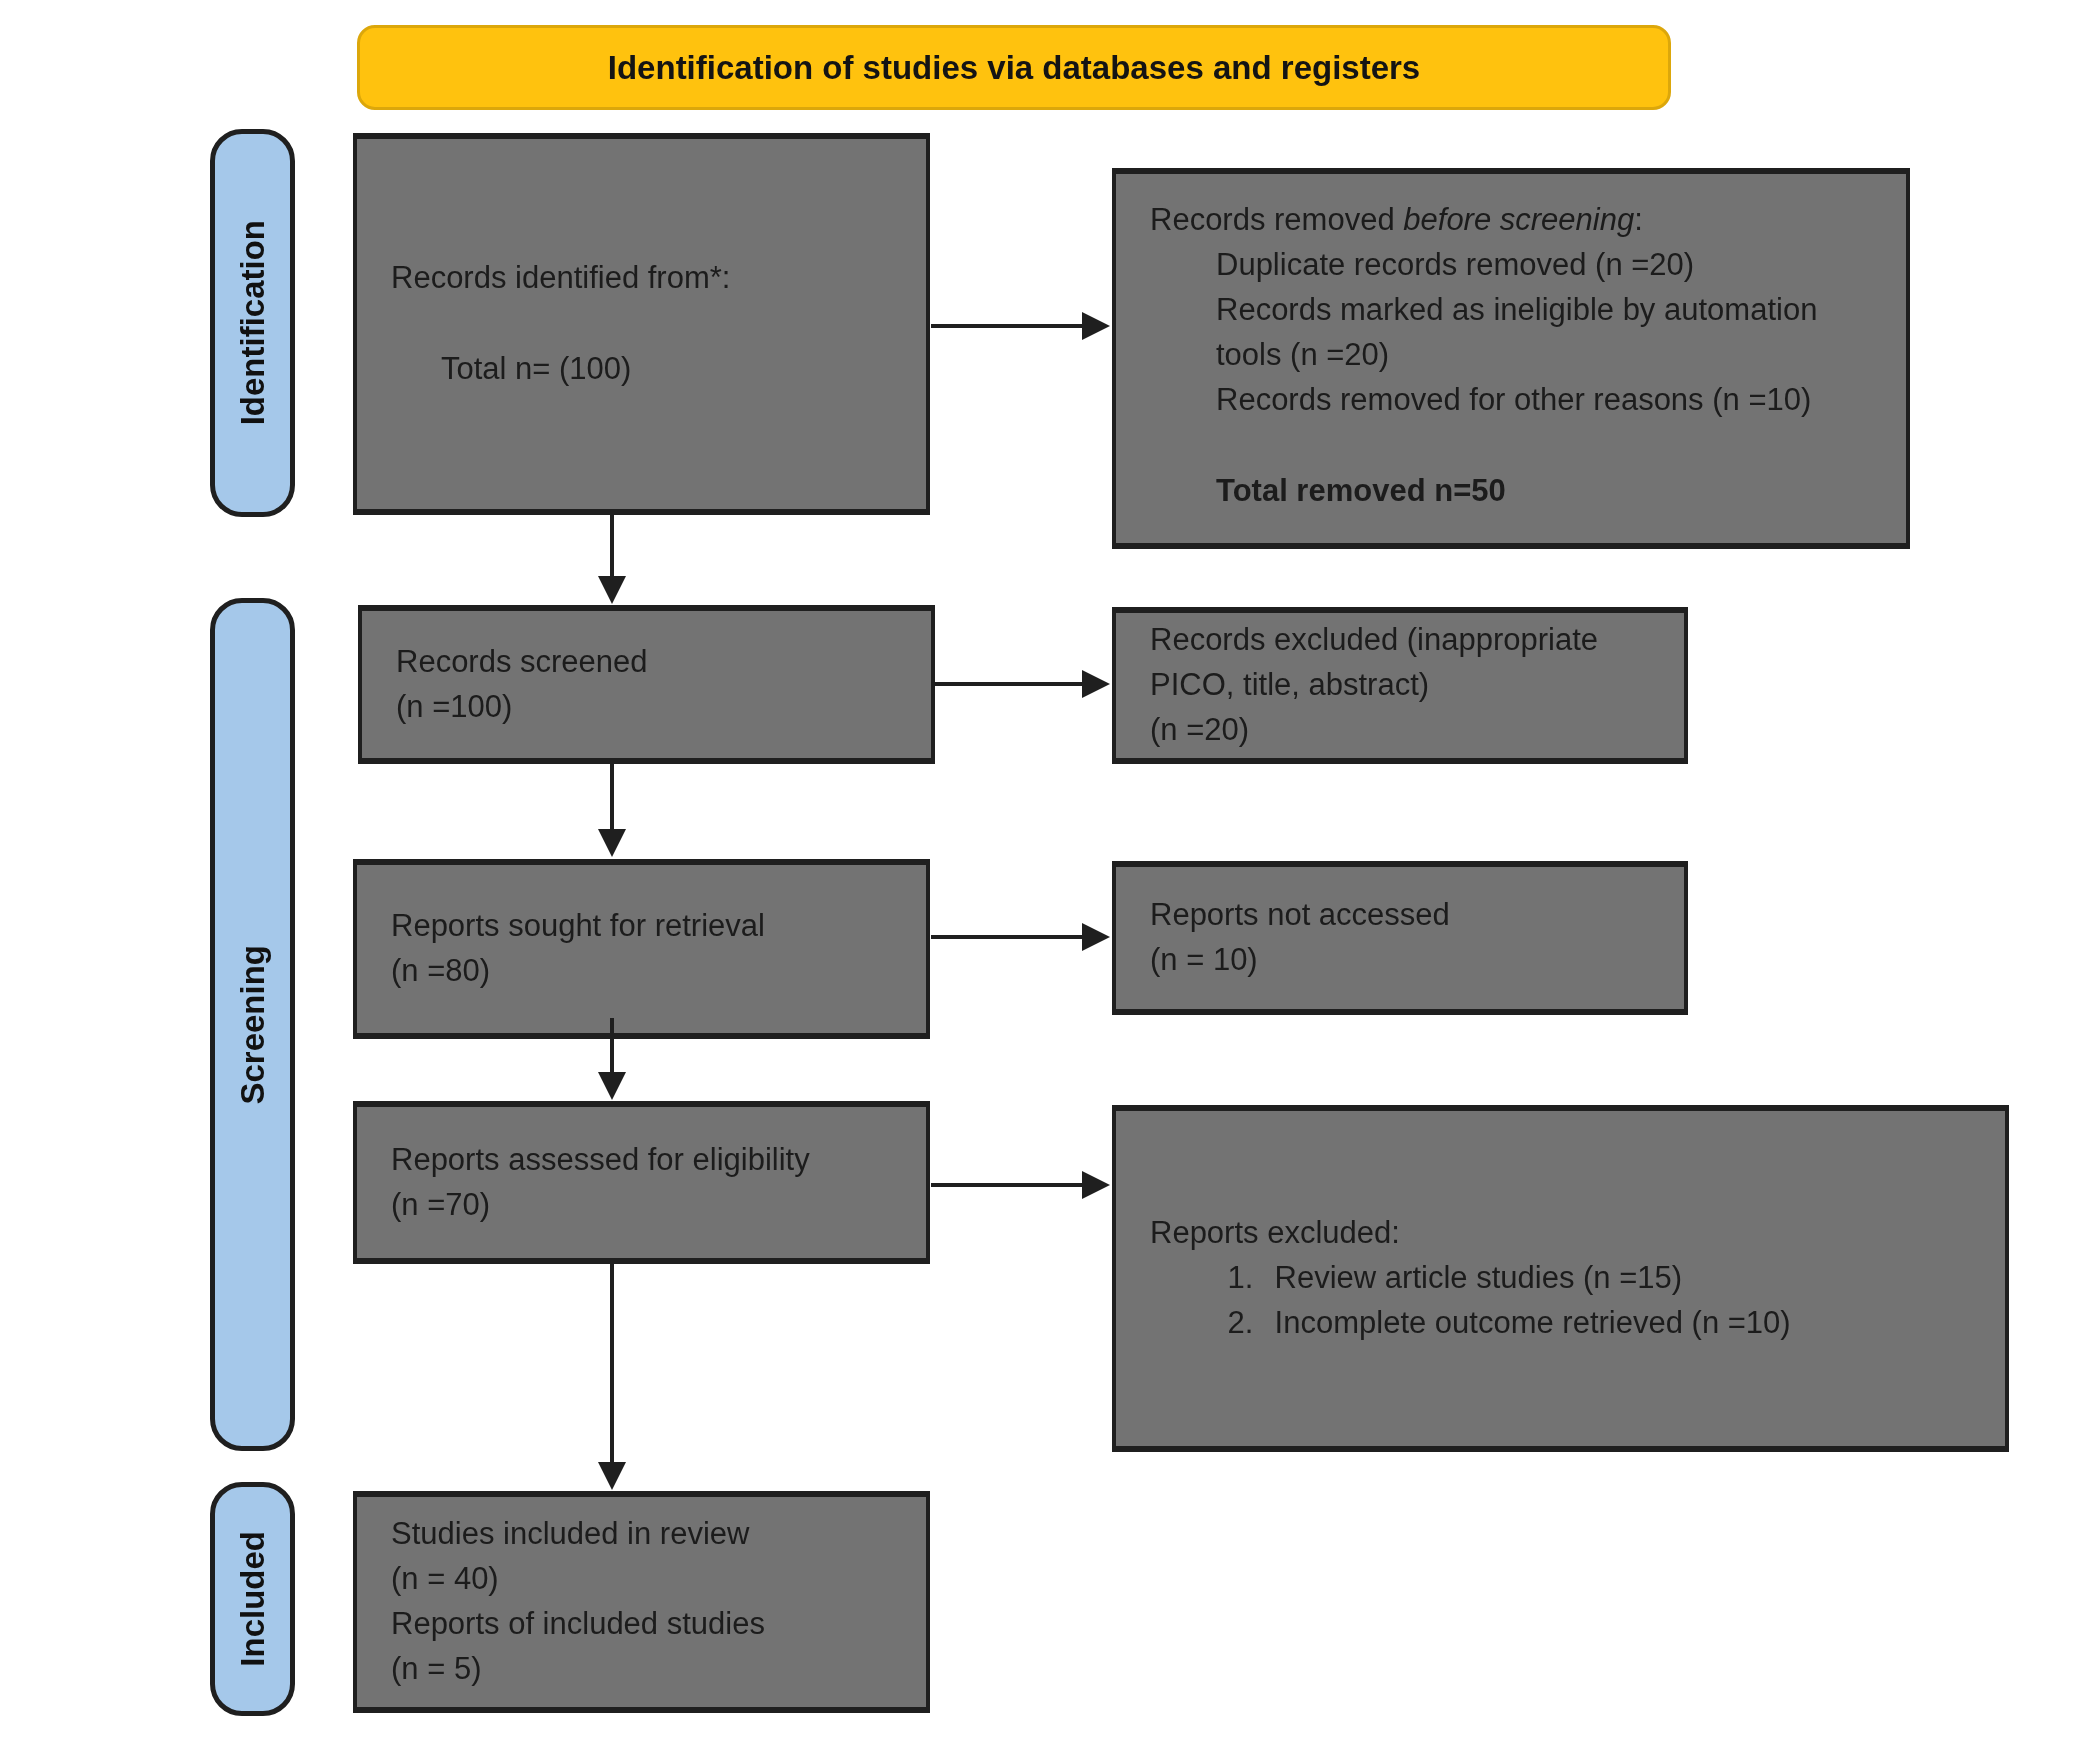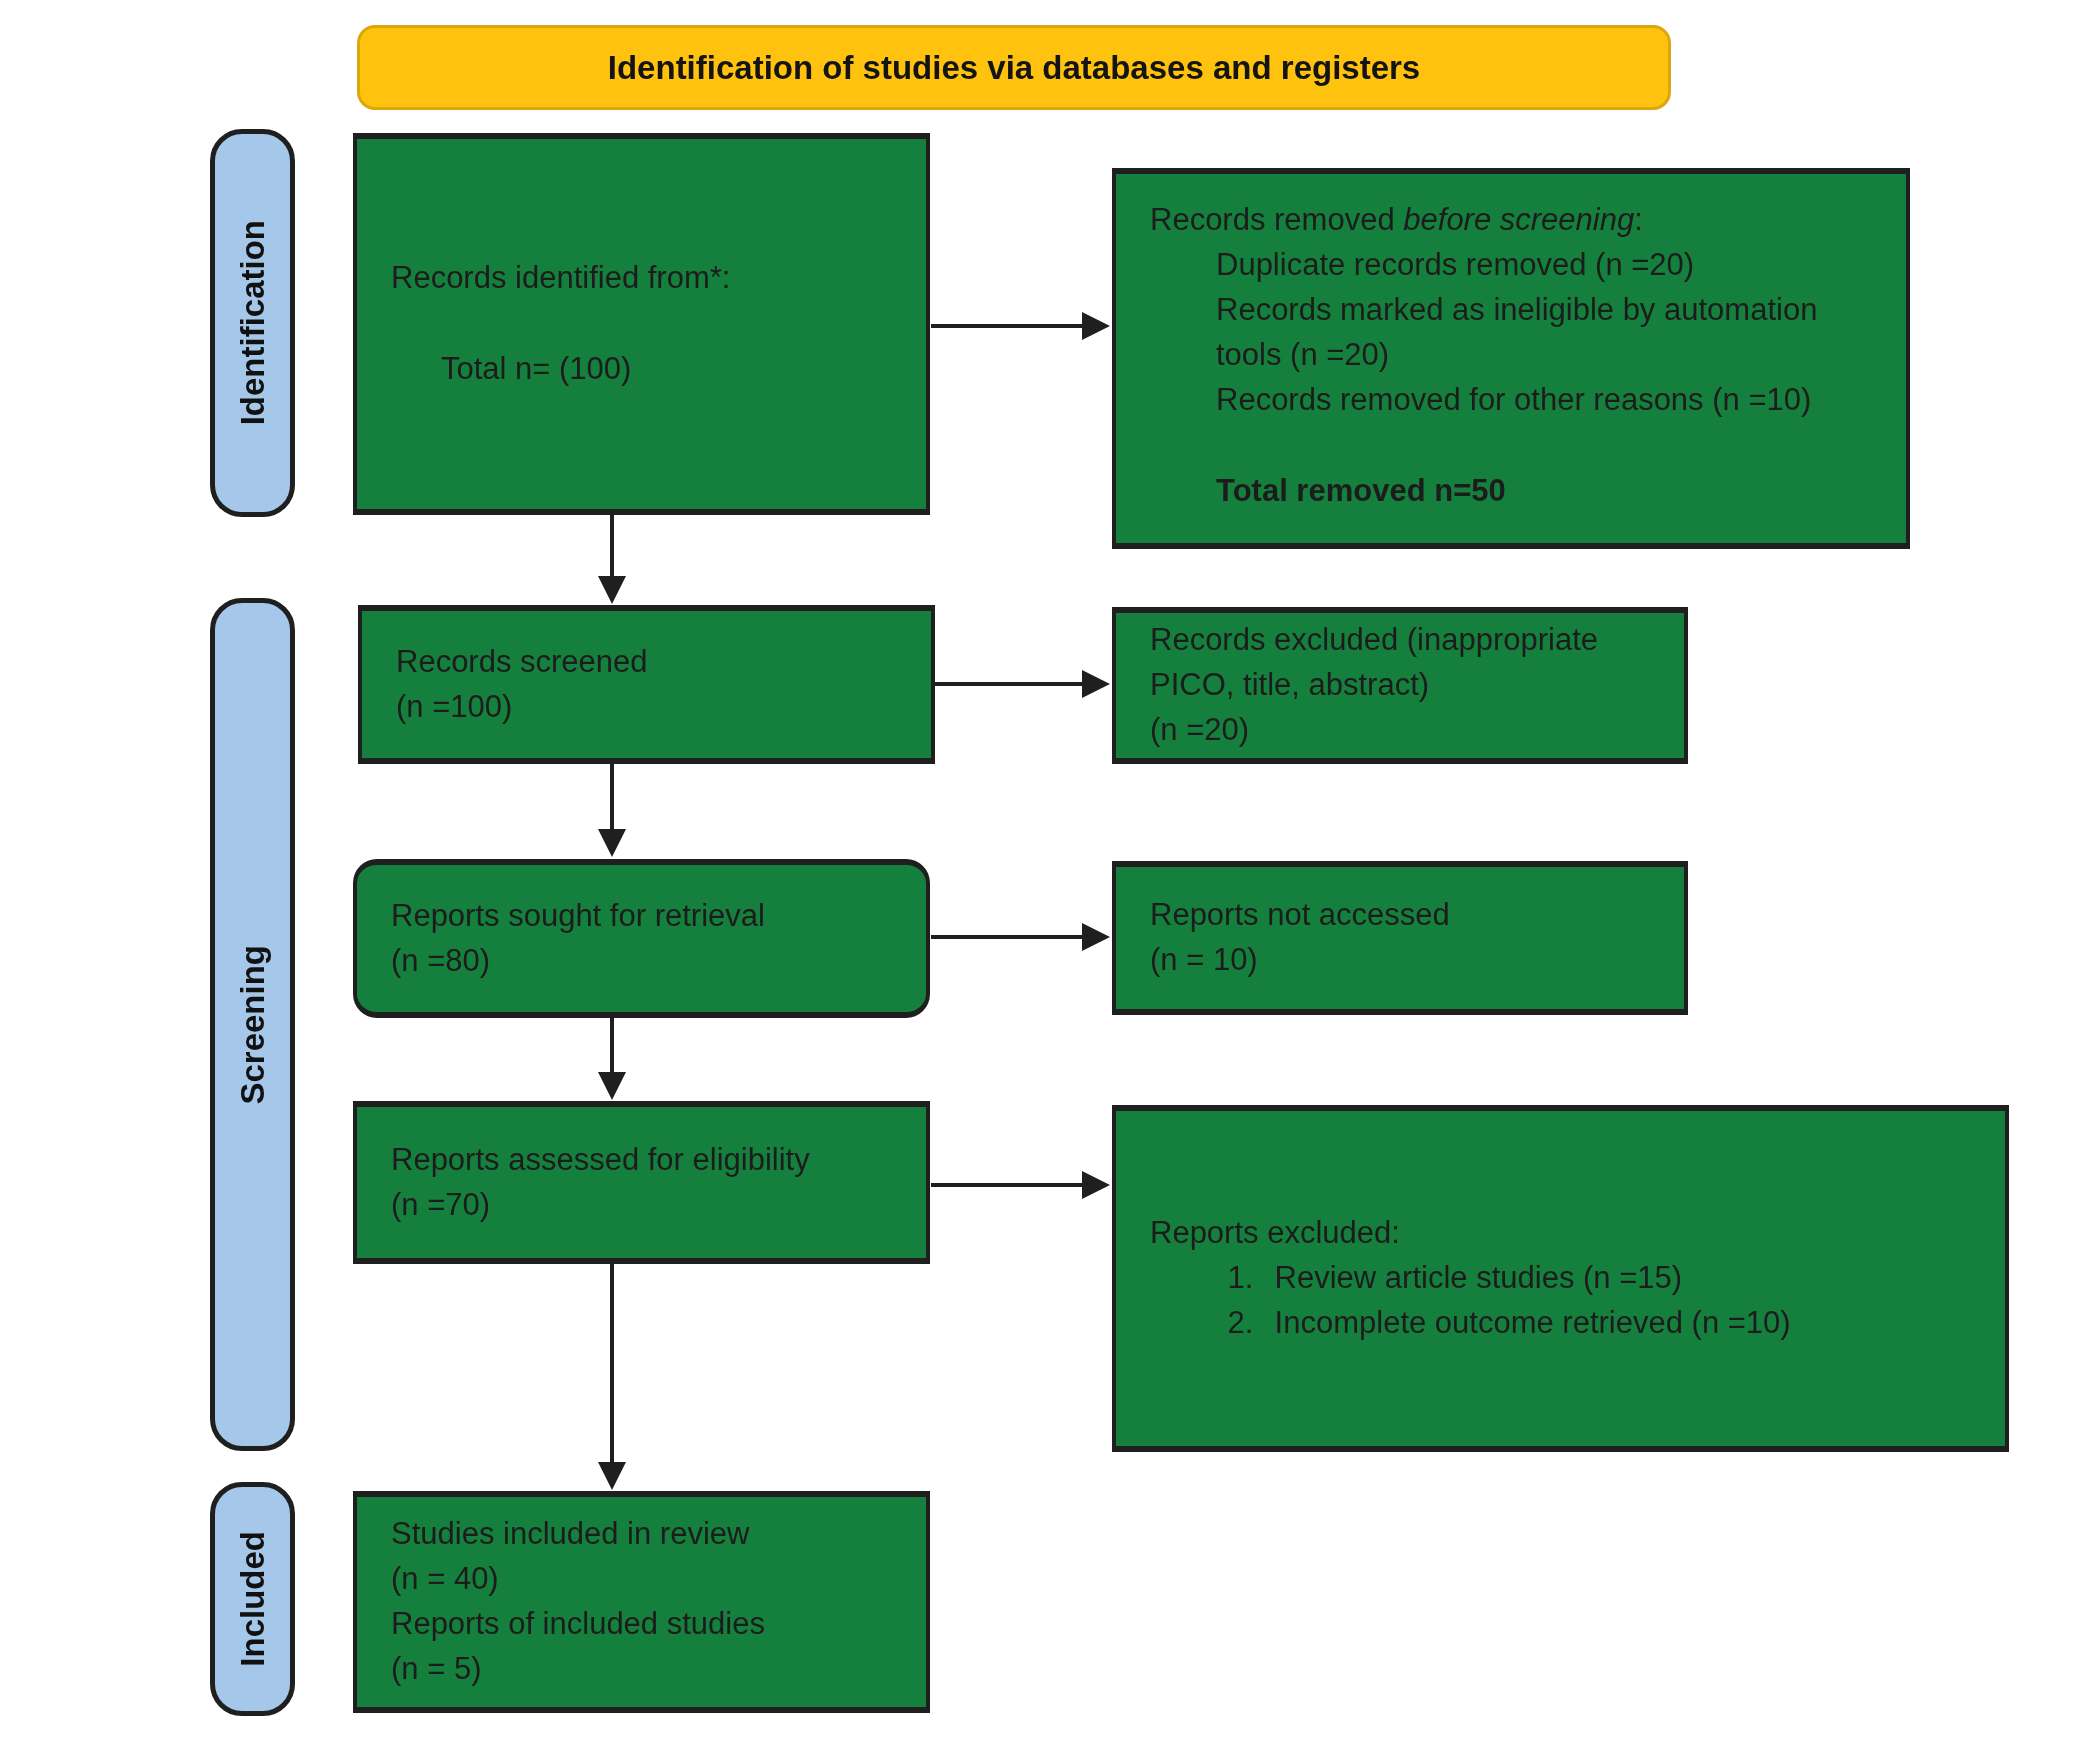--- a/index.html
+++ b/index.html
@@ -30,33 +30,33 @@
     box-sizing:border-box;
   }
   .stage span{
     writing-mode:vertical-rl;transform:rotate(180deg);
     font-weight:bold;font-size:33px;color:#111;
   }
   #stage-identification{top:129px;height:388px;}
   #stage-screening{top:598px;height:853px;}
   #stage-included{top:1482px;height:234px;}
   .flow-box{
-    position:absolute;background:#15803d;
+    position:absolute;background:#737373;
     border-style:solid;border-color:var(--box-border);border-width:6.3px 4.2px;
     box-sizing:border-box;display:flex;flex-direction:column;justify-content:center;
     padding:21px 34px;font-size:31px;line-height:1.45;
   }
   #box-identified{left:353px;top:133px;width:577px;height:382px;}
   #box-identified .total-line{margin-top:46px;margin-left:50px;}
   #box-removed{left:1112px;top:168px;width:798px;height:381px;justify-content:flex-start;padding-top:24px;}
   #box-removed .sub{margin-left:66px;}
   #box-removed .total-line{margin-left:66px;margin-top:46px;font-weight:bold;}
   #box-screened{left:358px;top:605px;width:577px;height:159px;}
   #box-records-excluded{left:1112px;top:607px;width:576px;height:157px;}
-  #box-sought{left:353px;top:859px;width:577px;height:159px;border-radius:24px;}
+  #box-sought{left:353px;top:859px;width:577px;height:180px;}
   #box-not-accessed{left:1112px;top:861px;width:576px;height:154px;}
   #box-assessed{left:353px;top:1101px;width:577px;height:163px;}
   #box-reports-excluded{left:1112px;top:1105px;width:897px;height:347px;}
   #box-reports-excluded ol{margin:0;padding-left:112px;}
   #box-reports-excluded li{padding-left:12.6px;}
   #box-included{left:353px;top:1491px;width:577px;height:222px;}
   .arrow-v{position:absolute;width:3.5px;background:var(--arrow);}
   .arrow-v::after{
     content:"";position:absolute;bottom:-26.6px;left:50%;transform:translateX(-50%);
     border:14.7px solid transparent;border-bottom:0;border-top:28px solid var(--arrow);

